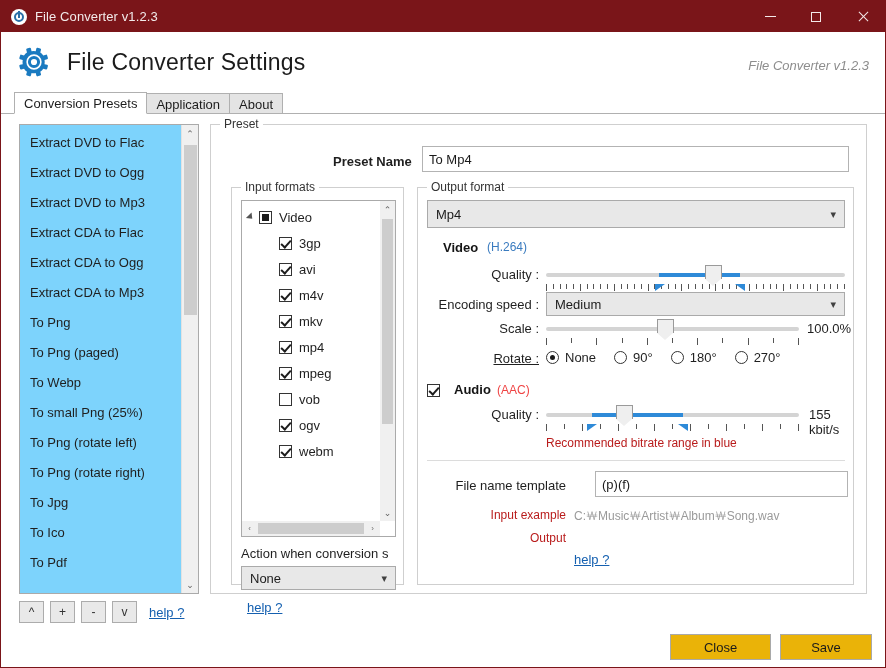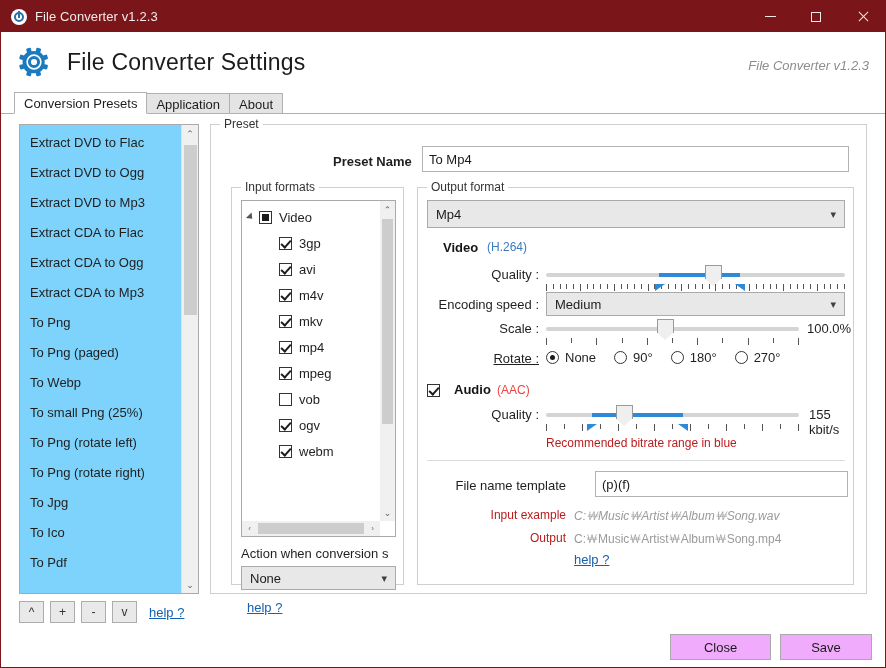--- a/index.html
+++ b/index.html
@@ -137,21 +137,21 @@
   .rgroup{position:absolute;display:flex;align-items:center;font-size:13px;color:#1f1f1f;}
   .ritem{display:flex;align-items:center;margin-right:18px;}
 
   .atitle{position:absolute;left:27px;top:0px;font-size:13px;font-weight:bold;color:#141414;}
   .hr{position:absolute;height:1px;background:#dcdcdc;}
   .fnt-input{position:absolute;border:1px solid #b3b3b3;background:#fff;box-sizing:border-box;
              font-family:inherit;font-size:13px;color:#1a1a1a;padding:0 6px;outline:none;}
   .muted{position:absolute;font-size:12px;color:#b91c1c;}
 
   
-  .btn{border:1px solid #a9a9a9;background:#f0abfc;box-sizing:border-box;
+  .btn{border:1px solid #a9a9a9;background:#eab308;box-sizing:border-box;
        font-size:13px;color:#1b1b1b;display:flex;align-items:center;justify-content:center;
        font-family:inherit;}
   #btn-close{position:absolute;left:669px;top:633px;width:101px;height:26px;}
   #btn-save{position:absolute;left:779px;top:633px;width:92px;height:26px;}
 </style>
 </head>
 <body>
 
 <div class="app">
 
@@ -446,23 +446,22 @@
             </div>
           <div class="valtxt" style="left:382px;top:25px;">155 kbit/s</div>
           <div class="muted" style="left:119px;top:54px;">Recommended bitrate range in blue</div>
         </div>
 
         <div class="hr" style="left:9px;top:272px;width:418px;"></div>
 
         <div class="rowlabel" style="left:16px;top:290px;width:132px;">File name template</div>
         <input class="fnt-input" style="left: 155px; top: 283px; width: 253px; height: 26px; margin-left: 22px;" type="text" value="(p)(f)">
         <div class="muted" style="left:48px;top:320px;width:100px;text-align:right;">Input example</div>
-        <div class="muted" style="left:156px;top:320px;color:#9a9a9a;font-style:italic;">C:￦Music￦Artist￦Album￦Song.wav</div>
+        <div class="muted" style="left:156px;top:320px;color:#9a9a9a;">C:￦Music￦Artist￦Album￦Song.wav</div>
         <div class="muted" style="left:48px;top:343px;width:100px;text-align:right;">Output</div>
-        <div class="muted" style="left:156px;top:343px;color:#9a9a9a;">C:￦Music￦Artist￦Album￦Song.mp4</div>
         <a class="hlink" style="position:absolute;left:156px;top:364px;margin:0;" href="#">help ?</a>
       </div>
     </div>
   </div>
 
   <button class="btn" id="btn-close">Close</button>
   <button class="btn" id="btn-save">Save</button>
 </div>
 
 </body></html>

